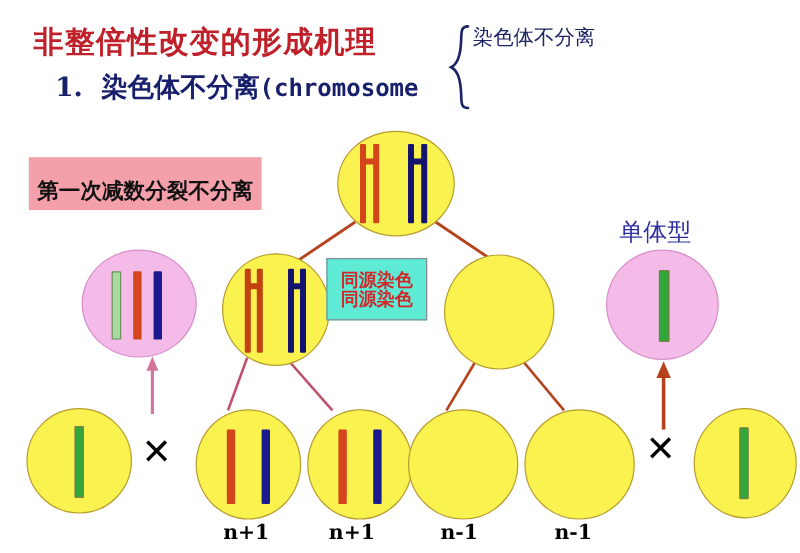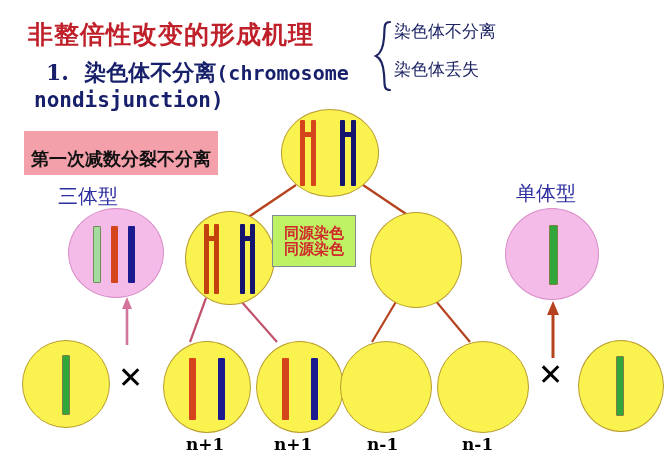--- a/index.html
+++ b/index.html
@@ -59,21 +59,21 @@
     font-family:"DejaVu Serif","Liberation Serif",serif;
     font-size:20px;color:#2d2fa0;white-space:nowrap;
   }
   .cap-trisomy{left:58px;top:183px;}
   .cap-monosomy{left:516px;top:180px;}
 
   
   .teal-box{
     position:absolute;left:272px;top:215px;
     width:82px;height:50px;
-    background:#bef264;border:1px solid #7e8d93;
+    background:#5eead4;border:1px solid #7e8d93;
     display:flex;flex-direction:column;align-items:center;justify-content:center;
     line-height:1.1;
   }
   .teal-box span{
     font-family:"DejaVu Serif","Liberation Serif",serif;
     font-weight:bold;font-size:15px;color:#d2282c;white-space:nowrap;
   }
 
   
   .cell{
@@ -122,33 +122,30 @@
 <body>
 
 <div id="stage">
 
   <div class="title">非整倍性改变的形成机理</div>
 
   <div class="subtitle">
     <span>1.</span>
     &nbsp;<span>染色体不分离</span><span class="mono">(chromosome</span>
   </div>
-  <div class="subtitle2">nondisjunction)</div>
 
   <div class="brace-wrap">
     <svg class="brace-svg" width="26" height="72" viewBox="0 0 26 72">
       <path d="M18 2 C11 2 13 8 12 18 C11 30 8 34 4 36 C8 38 11 42 12 54 C13 64 11 70 18 70" fill="none" stroke="#1d2464" stroke-width="2.2" stroke-linecap="round"></path>
     </svg>
     <div class="brace-line l1">染色体不分离</div>
-    <div class="brace-line l2">染色体丢失</div>
   </div>
 
   <div class="pink-label">第一次减数分裂不分离</div>
 
-  <div class="cap-blue cap-trisomy">三体型</div>
   <div class="cap-blue cap-monosomy">单体型</div>
 
   <svg id="lines">
 
     <line x1="296" y1="185" x2="247" y2="218" stroke="#b5441e" stroke-width="2.4"></line>
     <line x1="363" y1="185" x2="412" y2="218" stroke="#b5441e" stroke-width="2.4"></line>
 
     <line x1="206" y1="298" x2="190" y2="342" stroke="#c0526b" stroke-width="2.2"></line>
     <line x1="240" y1="300" x2="277" y2="342" stroke="#c0526b" stroke-width="2.2"></line>
 

